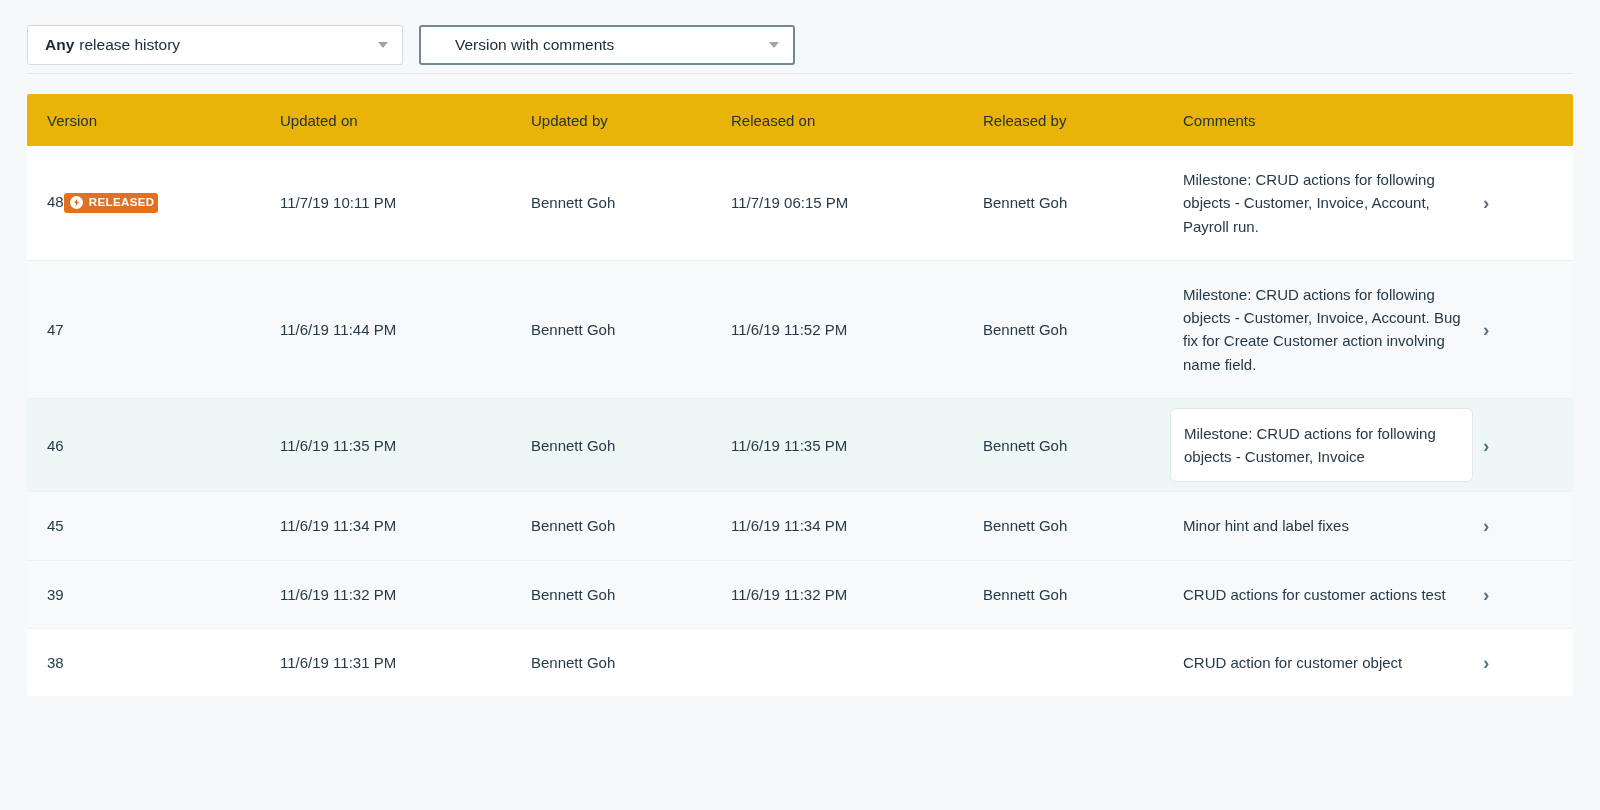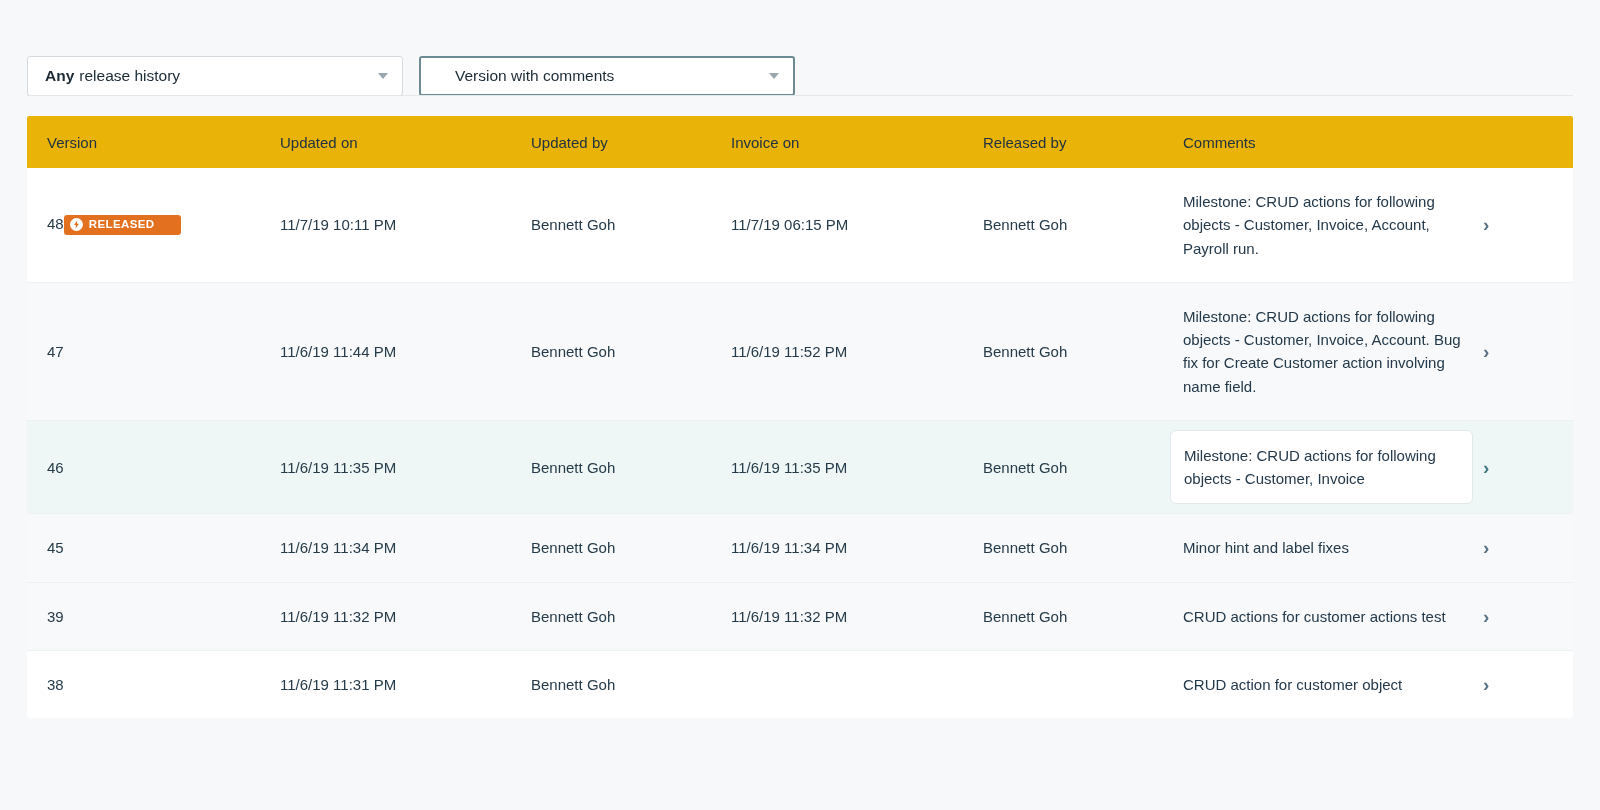--- a/index.html
+++ b/index.html
@@ -10,24 +10,24 @@
     height: 810px;
     overflow: hidden;
     background: #f6f8f9;
     font-family: "Liberation Sans", sans-serif;
     -webkit-font-smoothing: antialiased;
   }
 
   
   .filter-bar {
     position: relative;
-    height: 96px;
+    height: 74px;
     padding: 16px 0 0 27px;
     display: flex;
-    align-items: flex-end;
+    align-items: center;
     gap: 16px;
   }
   .filter-bar::after {
     content: "";
     position: absolute;
     left: 27px;
     right: 27px;
     bottom: 0;
     height: 1px;
     background: #e4e8ea;
@@ -108,21 +108,21 @@
 
   .ver-cell { display: flex; align-items: flex-start; }
 
   .badge {
     display: inline-flex;
     align-items: center;
     gap: 6px;
     background: #e2701f;
     color: #ffffff;
     border-radius: 3px;
-    padding: 3px 26px 3px 6px;
+    padding: 3px 3px 3px 6px;
     font-size: 11.5px;
     font-weight: 700;
     letter-spacing: 0.4px;
     line-height: 1;
     height: 20px;
   }
   .bolt-circle {
     width: 13px; height: 13px;
     border-radius: 50%;
     background: #ffffff;
@@ -182,21 +182,21 @@
       <col class="c-relon">
         <col class="c-relby">
         <col class="c-comments">
         <col class="c-chev">
     </colgroup>
     <thead>
       <tr>
         <th>Version</th>
         <th>Updated on</th>
         <th>Updated by</th>
-        <th>Invoice on</th>
+        <th>Released on</th>
         <th>Released by</th>
         <th>Comments</th>
         <th></th>
       </tr>
     </thead>
     <tbody id="tbody">
         <tr>
           <td>
             <span class="ver-cell">
               <span>48</span>

